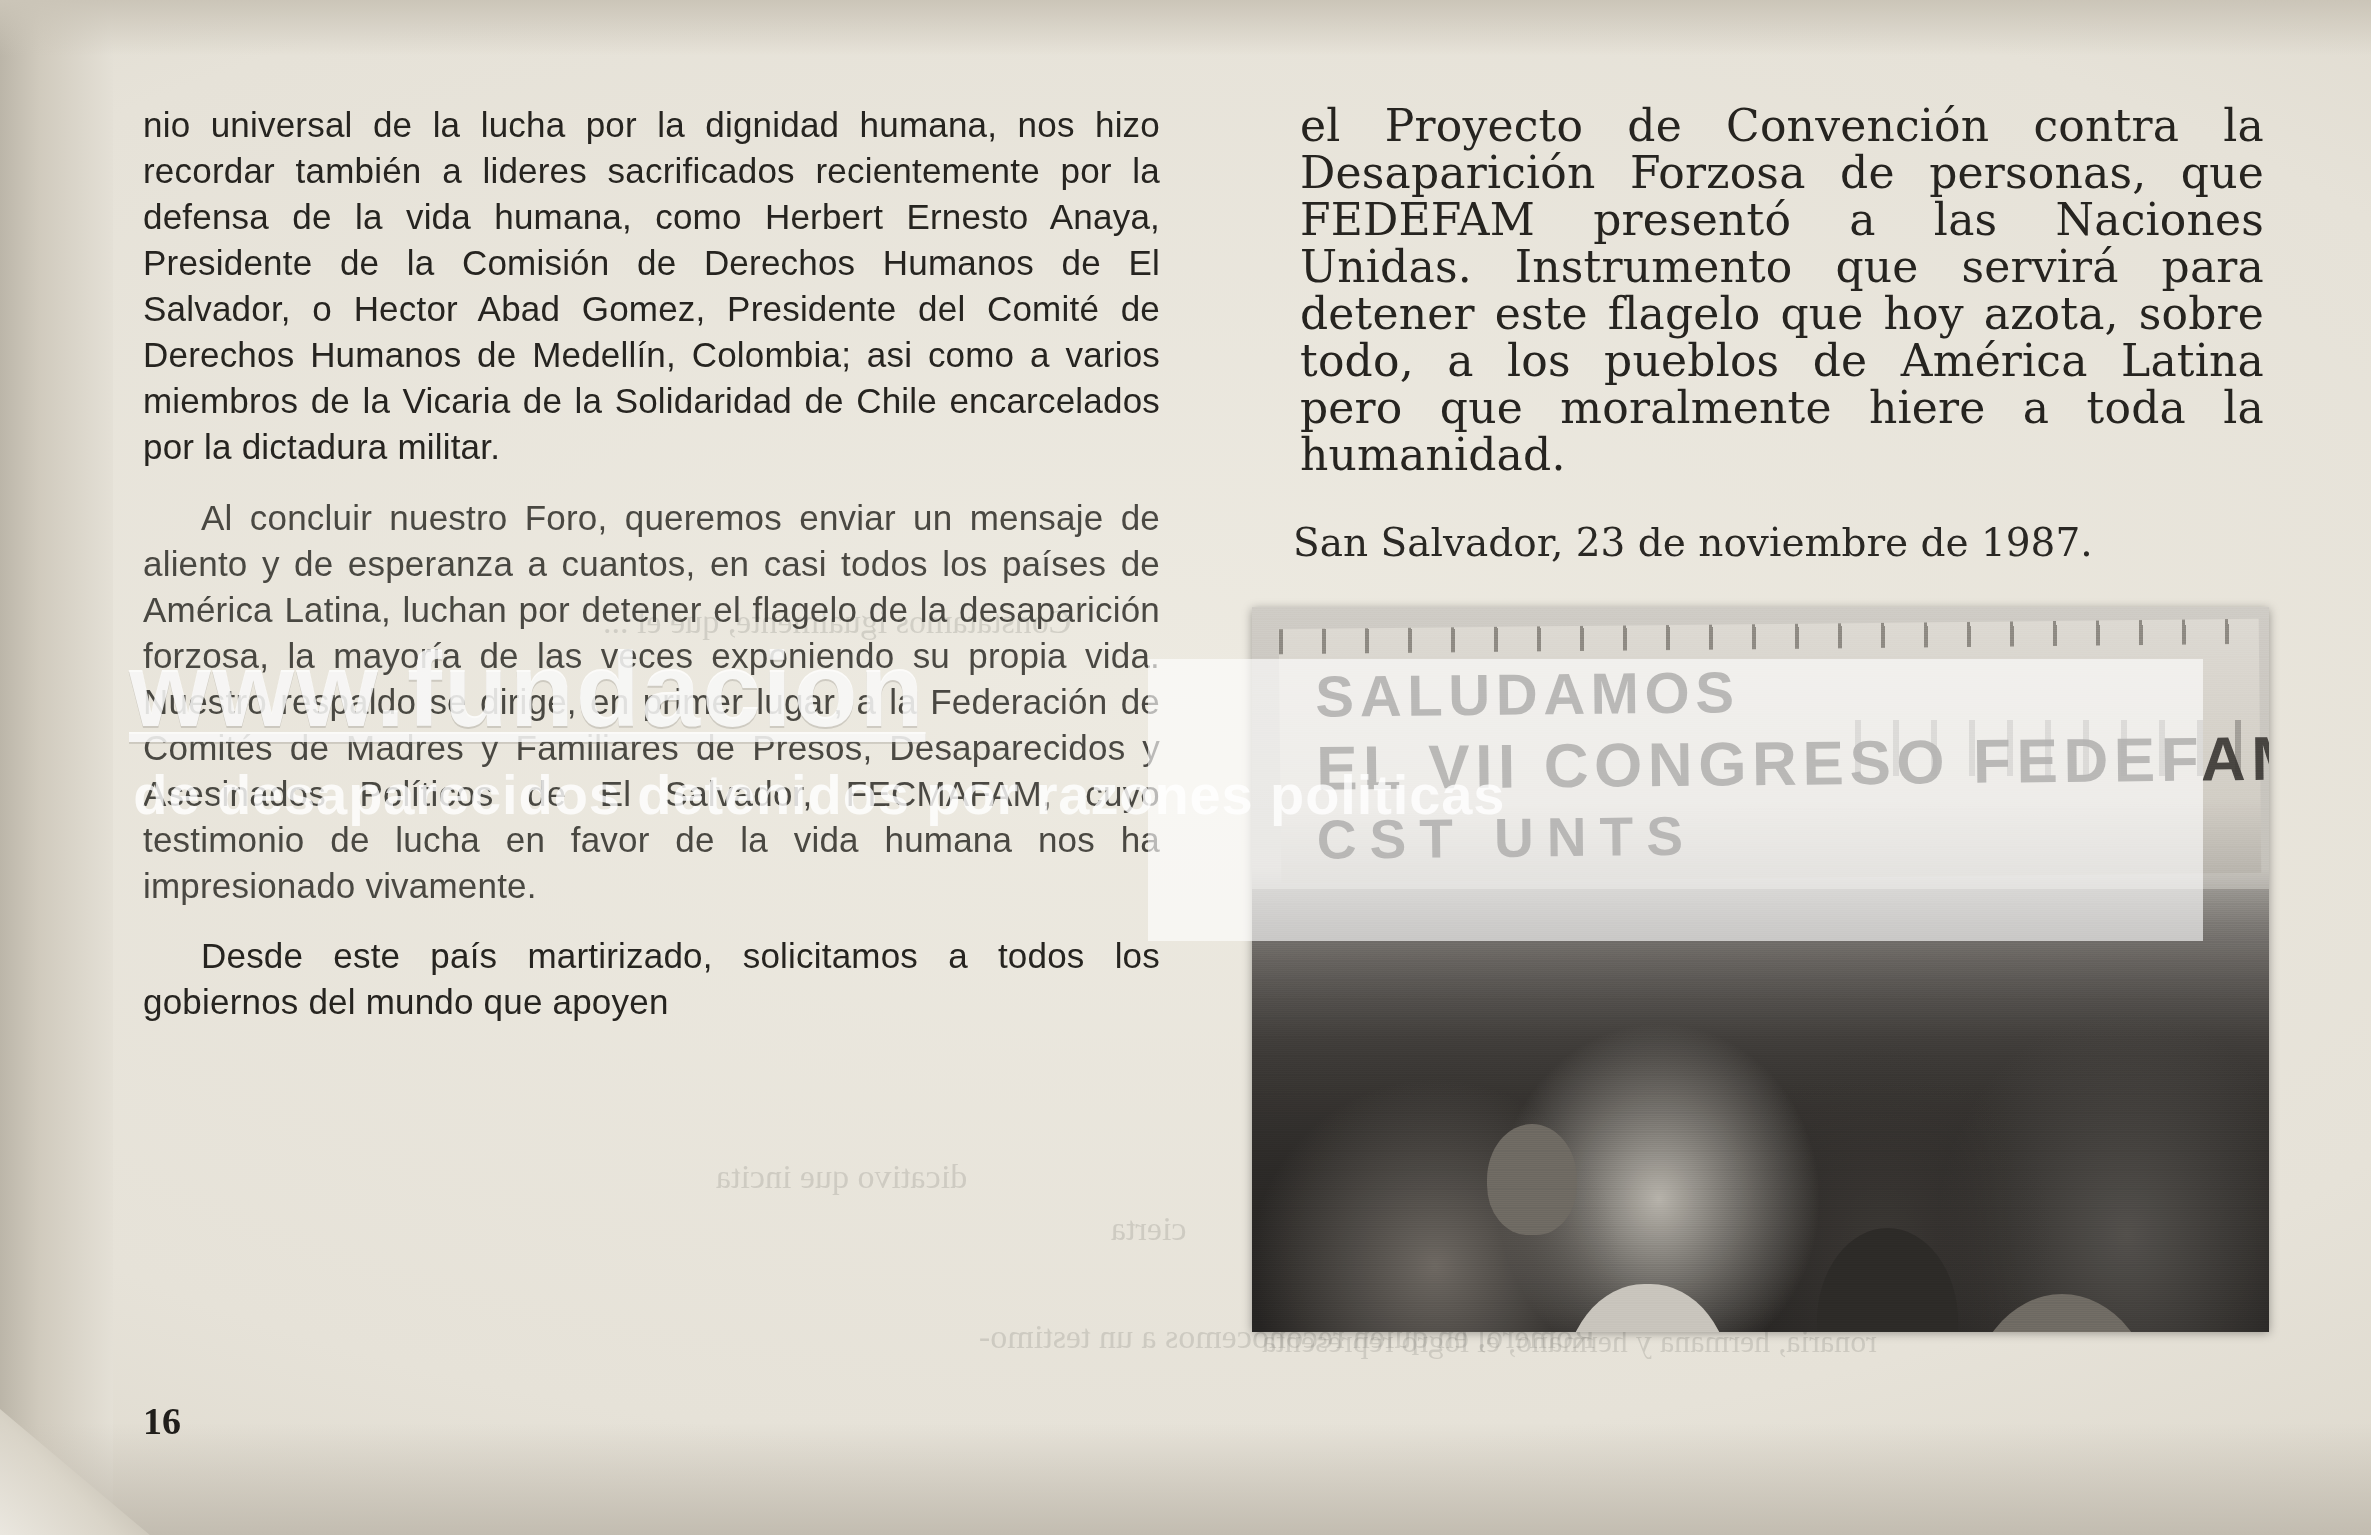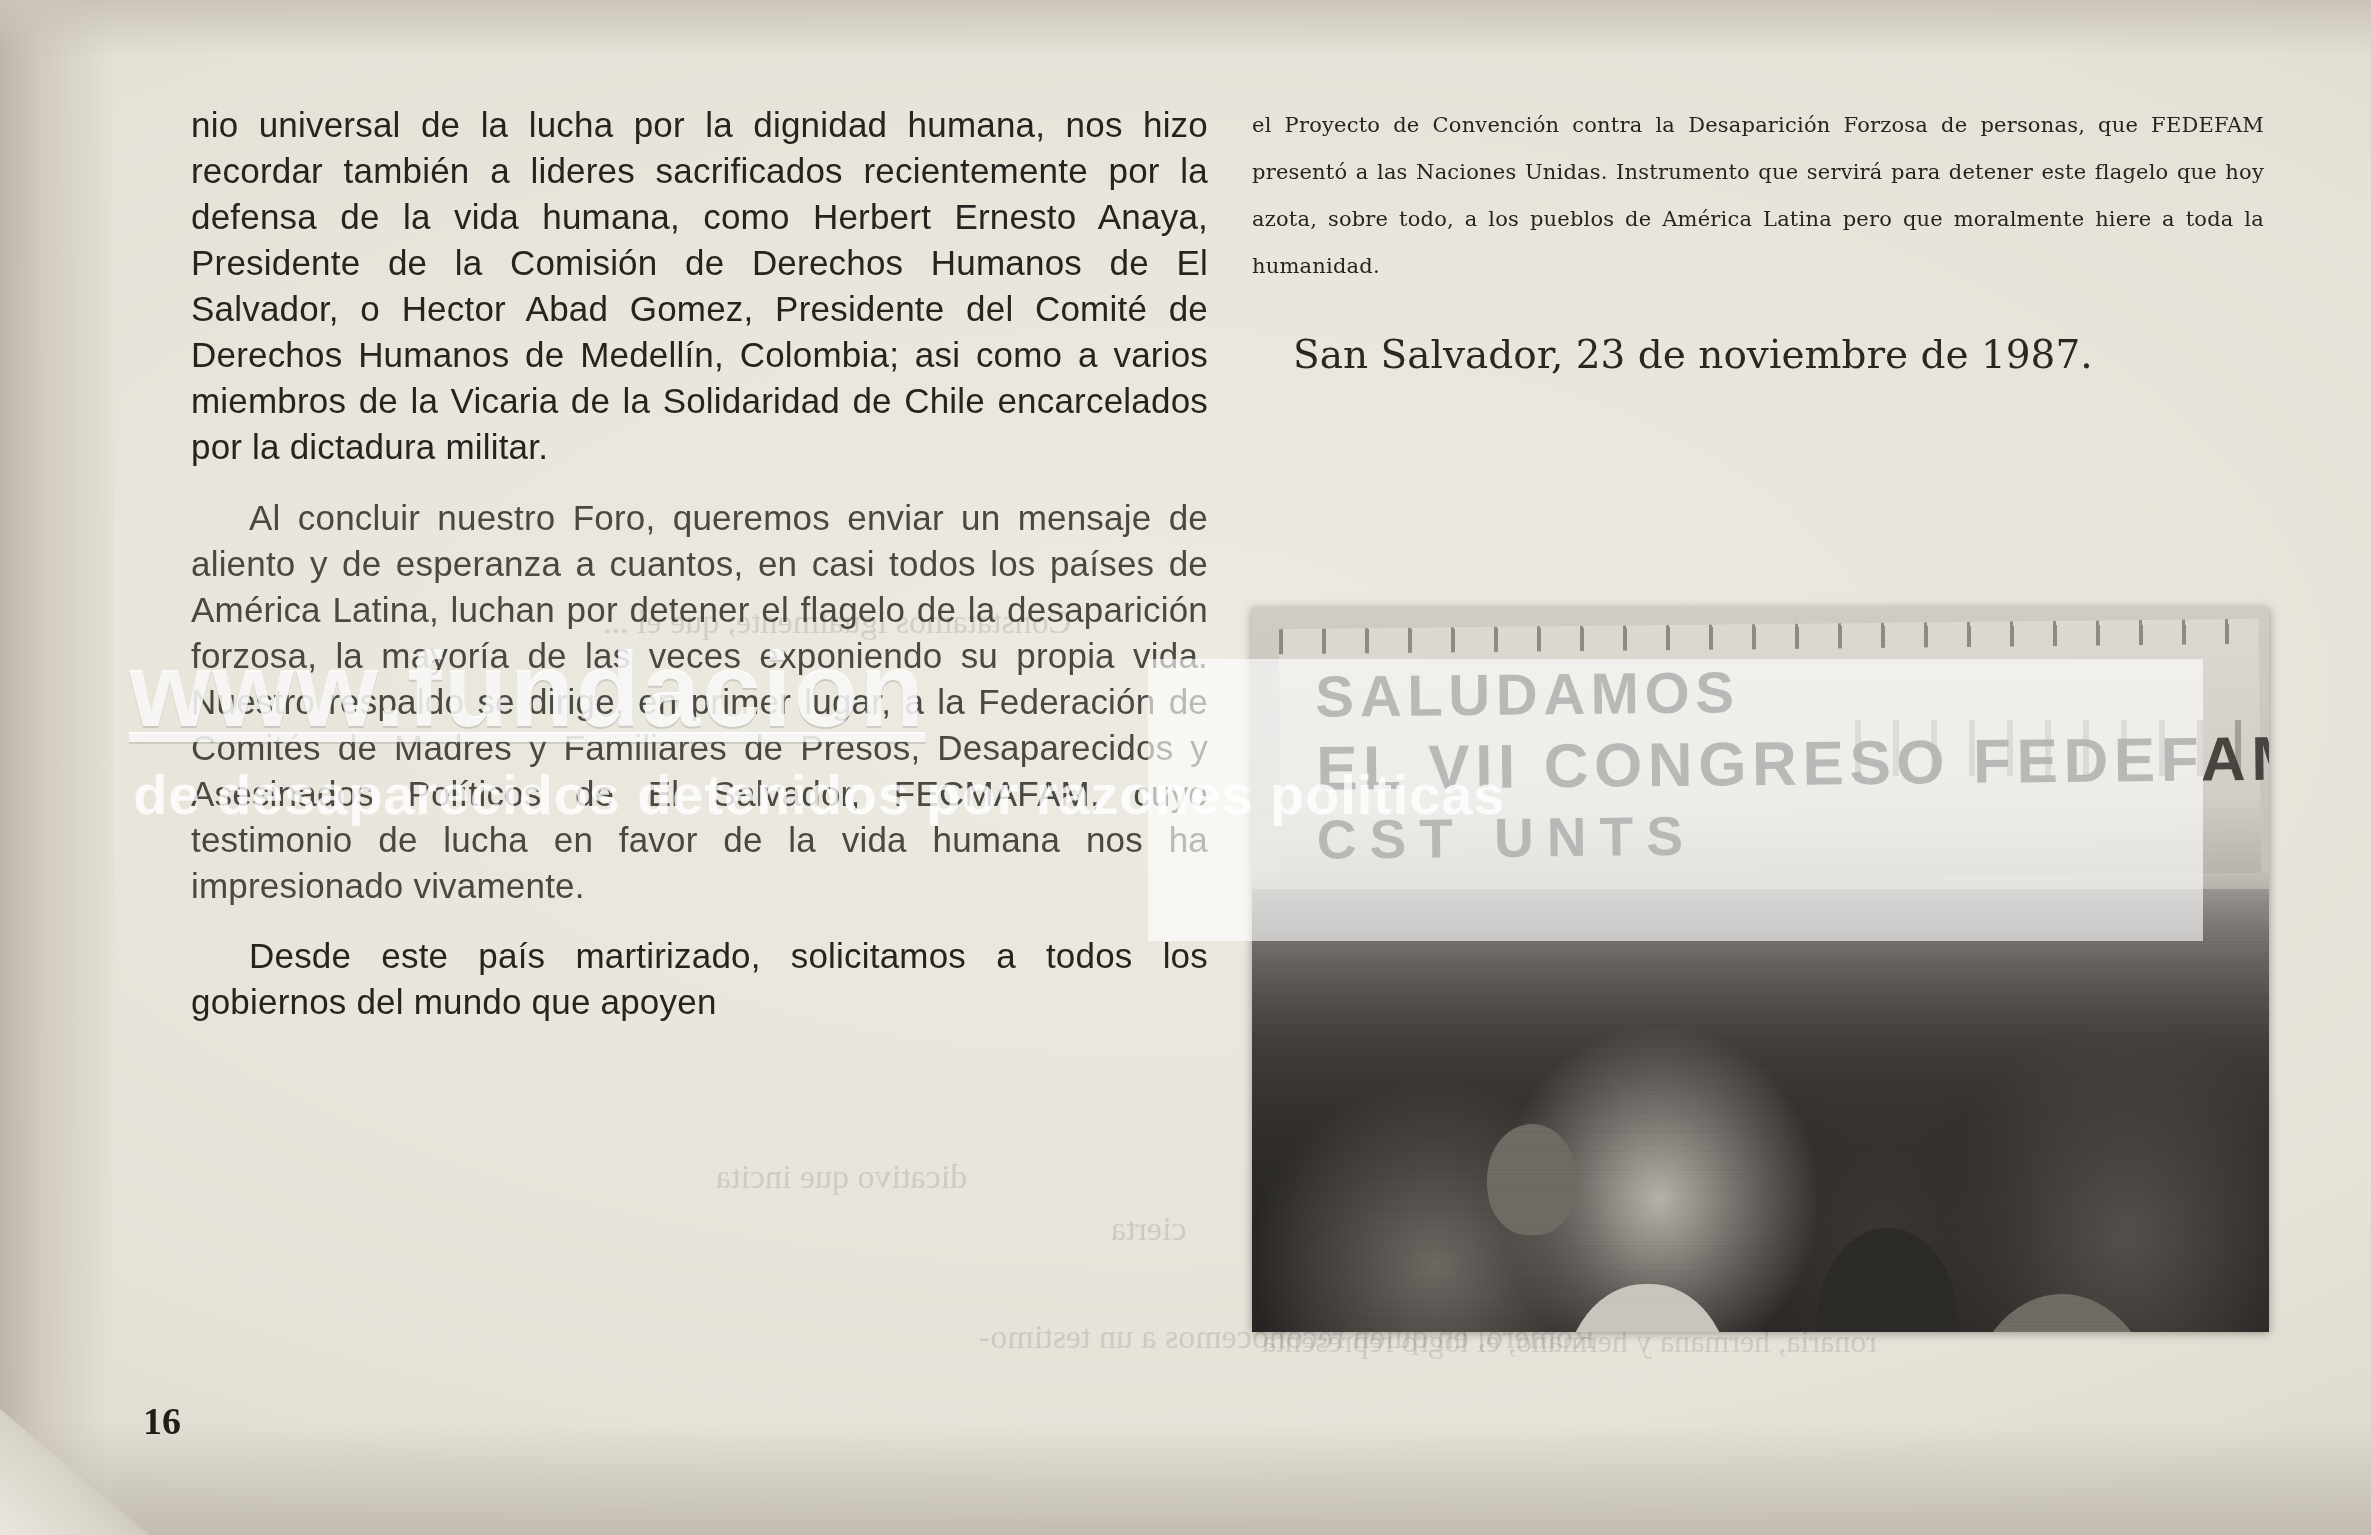--- a/index.html
+++ b/index.html
@@ -65,21 +65,20 @@
 
   .col {
     position: absolute;
     font-family: "Liberation Sans", sans-serif;
     color: #2a2824;
   }
   .col-left {
     left: 143px;
     top: 102px;
     width: 1017px;
-    margin-left: 48px;
   }
   .col-right {
     left: 1252px;
     top: 102px;
     width: 1012px;
   }
 
   p.body {
     margin: 0 0 24.5px 0;
     font-size: 35px;
@@ -89,22 +88,23 @@
     color: #262420;
   }
   p.body.indent {
     text-indent: 58px;
   }
   p.body.faded {
     color: rgba(38,36,32,0.82);
   }
   .col-right p.body {
     font-family: "DejaVu Serif", serif;
-    font-size: 21px;
+    font-size: 44px;
     line-height: 47px;
+    margin-left: 48px;
   }
   .col-right .signoff {
     margin-top: 41px;
     text-indent: 41px;
     font-family: "DejaVu Serif", serif;
     font-size: 39px;
     line-height: 47px;
     text-align: left;
   }
 

